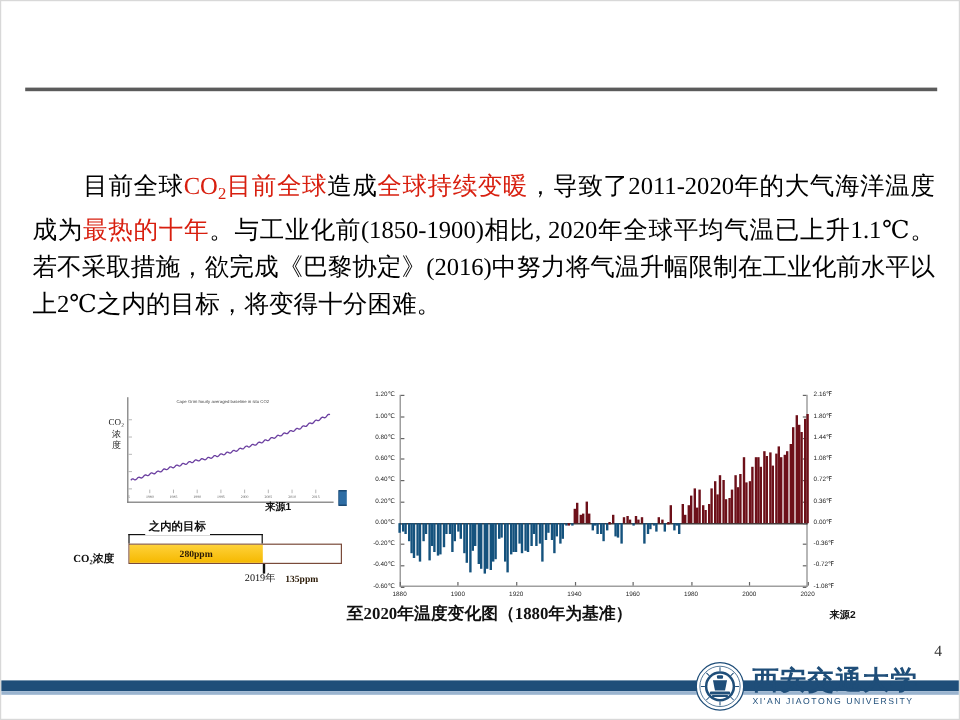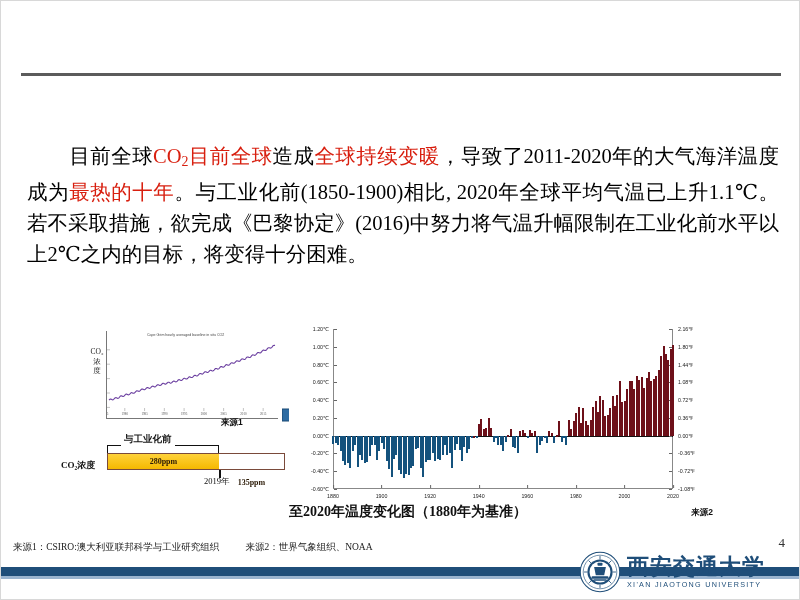--- a/index.html
+++ b/index.html
@@ -172,21 +172,21 @@
               <text x="156.14285714285714" y="84" font-size="3.2" fill="#555" text-anchor="middle">2015</text>
               <path d="M2.00 69.20 L2.46 68.70 L2.92 68.31 L3.38 68.10 L3.84 68.11 L4.31 68.30 L4.77 68.56 L5.23 68.79 L5.69 68.88 L6.15 68.77 L6.61 68.45 L7.07 67.98 L7.53 67.46 L7.99 67.01 L8.46 66.72 L8.92 66.65 L9.38 66.76 L9.84 67.00 L10.30 67.23 L10.76 67.34 L11.22 67.28 L11.68 67.00 L12.14 66.55 L12.61 66.00 L13.07 65.46 L13.53 65.05 L13.99 64.84 L14.45 64.84 L14.91 65.00 L15.37 65.22 L15.83 65.39 L16.29 65.41 L16.76 65.23 L17.22 64.84 L17.68 64.32 L18.14 63.79 L18.60 63.36 L19.06 63.10 L19.52 63.05 L19.98 63.20 L20.44 63.45 L20.91 63.70 L21.37 63.83 L21.83 63.78 L22.29 63.51 L22.75 63.08 L23.21 62.56 L23.67 62.08 L24.13 61.74 L24.59 61.61 L25.06 61.68 L25.52 61.89 L25.98 62.13 L26.44 62.29 L26.90 62.28 L27.36 62.06 L27.82 61.65 L28.28 61.11 L28.74 60.56 L29.21 60.11 L29.67 59.84 L30.13 59.78 L30.59 59.91 L31.05 60.12 L31.51 60.32 L31.97 60.39 L32.43 60.26 L32.89 59.92 L33.36 59.43 L33.82 58.89 L34.28 58.42 L34.74 58.11 L35.20 58.01 L35.66 58.10 L36.12 58.34 L36.58 58.60 L37.04 58.77 L37.51 58.78 L37.97 58.57 L38.43 58.17 L38.89 57.67 L39.35 57.17 L39.81 56.78 L40.27 56.59 L40.73 56.60 L41.19 56.79 L41.66 57.05 L42.12 57.28 L42.58 57.36 L43.04 57.24 L43.50 56.92 L43.96 56.45 L44.42 55.93 L44.88 55.49 L45.34 55.20 L45.81 55.13 L46.27 55.25 L46.73 55.50 L47.19 55.75 L47.65 55.91 L48.11 55.88 L48.57 55.64 L49.03 55.22 L49.49 54.71 L49.96 54.22 L50.42 53.86 L50.88 53.70 L51.34 53.74 L51.80 53.95 L52.26 54.21 L52.72 54.42 L53.18 54.48 L53.64 54.33 L54.11 53.98 L54.57 53.49 L55.03 52.98 L55.49 52.55 L55.95 52.30 L56.41 52.26 L56.87 52.41 L57.33 52.66 L57.79 52.95 L58.26 53.12 L58.72 53.10 L59.18 52.87 L59.64 52.48 L60.10 52.00 L60.56 51.57 L61.02 51.28 L61.48 51.19 L61.94 51.31 L62.41 51.57 L62.87 51.87 L63.33 52.11 L63.79 52.18 L64.25 52.04 L64.71 51.70 L65.17 51.25 L65.63 50.75 L66.09 50.34 L66.56 50.12 L67.02 50.11 L67.48 50.28 L67.94 50.54 L68.40 50.78 L68.86 50.88 L69.32 50.79 L69.78 50.49 L70.24 50.03 L70.71 49.51 L71.17 49.05 L71.63 48.75 L72.09 48.65 L72.55 48.75 L73.01 48.99 L73.47 49.25 L73.93 49.42 L74.39 49.42 L74.86 49.20 L75.32 48.80 L75.78 48.29 L76.24 47.80 L76.70 47.42 L77.16 47.23 L77.62 47.25 L78.08 47.44 L78.54 47.70 L79.01 47.93 L79.47 48.00 L79.93 47.88 L80.39 47.55 L80.85 47.08 L81.31 46.56 L81.77 46.12 L82.23 45.84 L82.69 45.78 L83.16 45.90 L83.62 46.15 L84.08 46.40 L84.54 46.55 L85.00 46.52 L85.46 46.27 L85.92 45.85 L86.38 45.34 L86.84 44.85 L87.31 44.49 L87.77 44.34 L88.23 44.39 L88.69 44.60 L89.15 44.85 L89.61 45.01 L90.07 45.02 L90.53 44.82 L90.99 44.42 L91.46 43.89 L91.92 43.34 L92.38 42.87 L92.84 42.58 L93.30 42.51 L93.76 42.62 L94.22 42.83 L94.68 43.04 L95.14 43.12 L95.61 43.01 L96.07 42.69 L96.53 42.21 L96.99 41.66 L97.45 41.19 L97.91 40.86 L98.37 40.73 L98.83 40.82 L99.29 41.04 L99.76 41.30 L100.22 41.49 L100.68 41.51 L101.14 41.32 L101.60 40.94 L102.06 40.44 L102.52 39.93 L102.98 39.53 L103.44 39.32 L103.91 39.32 L104.37 39.49 L104.83 39.75 L105.29 39.94 L105.75 40.00 L106.21 39.86 L106.67 39.51 L107.13 39.00 L107.59 38.44 L108.06 37.95 L108.52 37.60 L108.98 37.47 L109.44 37.54 L109.90 37.73 L110.36 37.95 L110.82 38.08 L111.28 38.02 L111.74 37.76 L112.21 37.31 L112.67 36.76 L113.13 36.22 L113.59 35.81 L114.05 35.58 L114.51 35.57 L114.97 35.72 L115.43 35.94 L115.89 36.12 L116.36 36.15 L116.82 35.98 L117.28 35.60 L117.74 35.08 L118.20 34.52 L118.66 34.04 L119.12 33.73 L119.58 33.63 L120.04 33.72 L120.51 33.93 L120.97 34.14 L121.43 34.24 L121.89 34.16 L122.35 33.86 L122.81 33.39 L123.27 32.84 L123.73 32.31 L124.19 31.92 L124.66 31.73 L125.12 31.75 L125.58 31.91 L126.04 32.14 L126.50 32.30 L126.96 32.30 L127.42 32.09 L127.88 31.69 L128.34 31.16 L128.81 30.60 L129.27 30.14 L129.73 29.86 L130.19 29.80 L130.65 29.91 L131.11 30.12 L131.57 30.33 L132.03 30.40 L132.49 30.29 L132.96 29.96 L133.42 29.47 L133.88 28.91 L134.34 28.40 L134.80 28.04 L135.26 27.88 L135.72 27.92 L136.18 28.11 L136.64 28.33 L137.11 28.47 L137.57 28.44 L138.03 28.21 L138.49 27.78 L138.95 27.23 L139.41 26.69 L139.87 26.25 L140.33 26.00 L140.79 25.96 L141.26 26.10 L141.72 26.32 L142.18 26.51 L142.64 26.56 L143.10 26.41 L143.56 26.06 L144.02 25.55 L144.48 24.97 L144.94 24.44 L145.41 24.06 L145.87 23.89 L146.33 23.92 L146.79 24.08 L147.25 24.25 L147.71 24.33 L148.17 24.23 L148.63 23.92 L149.09 23.42 L149.56 22.83 L150.02 22.25 L150.48 21.80 L150.94 21.54 L151.40 21.49 L151.86 21.60 L152.32 21.78 L152.78 21.92 L153.24 21.90 L153.71 21.68 L154.17 21.25 L154.63 20.69 L155.09 20.09 L155.55 19.57 L156.01 19.22 L156.47 19.09 L156.93 19.14 L157.39 19.31 L157.86 19.47 L158.32 19.53 L158.78 19.40 L159.24 19.05 L159.70 18.54 L160.16 17.94 L160.62 17.37 L161.08 16.95 L161.54 16.72 L162.01 16.70 L162.47 16.83 L162.93 17.01 L163.39 17.13 L163.85 17.08 L164.31 16.83 L164.77 16.37 L165.23 15.80 L165.69 15.20 L166.16 14.71 L166.62 14.39 L167.08 14.29 L167.54 14.36 L168.00 14.54 " fill="none" stroke="#6b3fa0" stroke-width="1.1"></path>
             </svg>
         </div>
       </div>
       <div class="src1">来源1</div>
 
       <div class="barcmp">
         <div class="lbl">CO₂浓度</div>
         <div class="bracket"></div>
-        <div class="bracket-lbl">与工业化前</div>
+        <div class="bracket-lbl">之内的目标</div>
         <div class="bars">
           <div class="bar-y">
               <span>280ppm</span>
             </div>
           <div class="bar-p">
               <span>135ppm</span>
             </div>
         </div>
         <div class="tick2019"></div>
         <div class="lbl2019">2019年</div>
@@ -375,23 +375,20 @@
           <div class="bar pos" style="left: 334.395px; width: 1.49504px; top: 31.1111px; height: 75.5556px;"></div>
           <div class="bar pos" style="left: 336.824px; width: 1.49504px; top: 19.5556px; height: 87.1111px;"></div>
           <div class="bar pos" style="left: 339.252px; width: 1.49504px; top: 16px; height: 90.6667px;"></div>
         </div>
       <div class="rf-cap">至2020年温度变化图（1880年为基准）</div>
       <div class="src2">来源2</div>
     </div>
 
   </div>
 
-  <div class="footer-src">
-    <span>来源1：CSIRO:澳大利亚联邦科学与工业研究组织</span><span class="gap"></span><span>来源2：世界气象组织、NOAA</span>
-  </div>
 
   <div class="pagenum">4</div>
   <div class="botbar"></div>
   <div class="botbar-light"></div>
 
   <div class="logo">
     <svg class="logo-seal" viewBox="0 0 100 100">
       <circle cx="50" cy="50" r="47" fill="#fff" stroke="#1F4E79" stroke-width="2.5"></circle>
       <circle cx="50" cy="50" r="40" fill="#fff" stroke="#1F4E79" stroke-width="1.5"></circle>
       <circle cx="50" cy="50" r="30" fill="#1F4E79"></circle>

